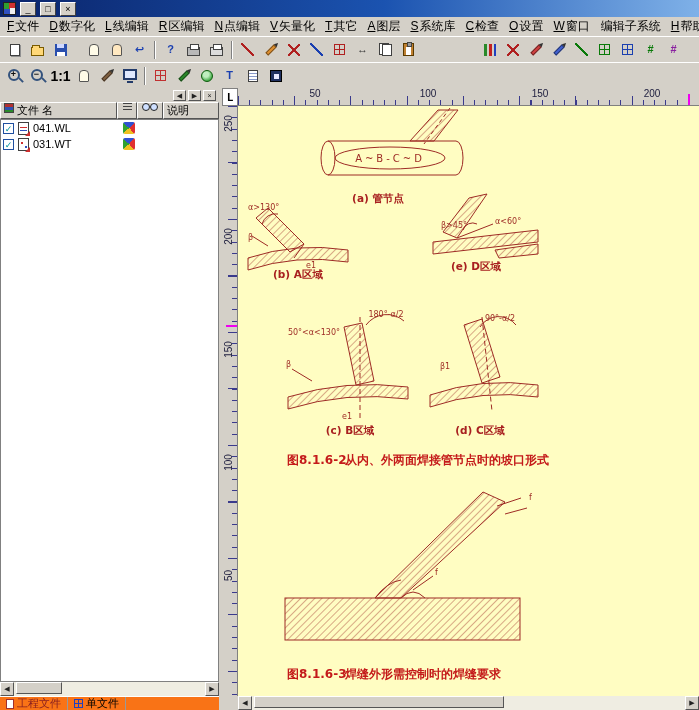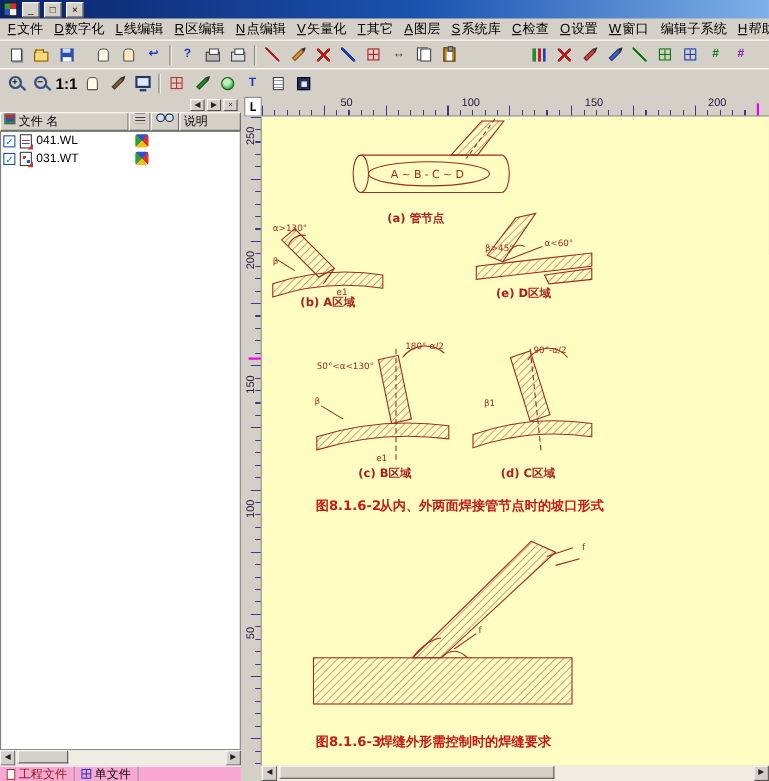--- a/index.html
+++ b/index.html
@@ -72,21 +72,21 @@
   .ifileic{width:11px;height:13px;flex:none;background:#fff;border:1px solid #404040;position:relative}
   .ifileic::after{content:"";position:absolute;right:-2px;bottom:-2px;border-left:5px solid transparent;border-bottom:5px solid #d03030}
   .wl::before{content:"";position:absolute;inset:2px 1px;background:linear-gradient(transparent 0 2px,#d03030 2px 3px,transparent 3px 5px,#3050c0 5px 6px,transparent 6px)}
   .wt::before{content:"";position:absolute;inset:0;background:radial-gradient(circle 1.5px at 3px 4px,#d03030 99%,transparent),radial-gradient(circle 1.5px at 7px 8px,#3050c0 99%,transparent)}
   .fname{width:62px}
   .ipin{position:absolute;left:122px;top:2px;width:12px;height:12px;background:conic-gradient(from 45deg,#e03030 0 25%,#f0c020 0 50%,#30a030 0 75%,#3050d0 0);border-radius:2px}
   .pscroll{position:absolute;left:0;right:0;bottom:14px;height:14px;display:flex}
   .sbtn{width:14px;height:14px;flex:none;background:#d4d0c8;border:1px solid;border-color:#fff #555 #555 #fff;font-size:7px;line-height:12px;text-align:center;color:#222}
   .strack{flex:1;background:#efede2;position:relative}
   .sthumb{position:absolute;left:2px;top:0;width:46px;height:12px;background:#d4d0c8;border:1px solid;border-color:#fff #555 #555 #fff}
-  .ptabs{position:absolute;left:0;right:0;bottom:0;height:14px;display:flex;align-items:center;background:#f9a8d4;border-top:1px solid #fff}
+  .ptabs{position:absolute;left:0;right:0;bottom:0;height:14px;display:flex;align-items:center;background:#f97316;border-top:1px solid #fff}
   .ptab{display:flex;align-items:center;gap:3px;padding:0 6px;height:100%;font-size:11px;border-right:1px solid #999;white-space:nowrap}
   .t1 .lbl{color:#8a2020}
   .tpage{width:8px;height:10px;background:#fff;border:1px solid #a03030}
   .tgrid{width:9px;height:9px;border:1px solid #2040c0;background:linear-gradient(#2040c0,#2040c0) 50% 0/1px 100% no-repeat,linear-gradient(#2040c0,#2040c0) 0 50%/100% 1px no-repeat}
   
   .cwrap{position:absolute;left:222px;right:0;top:0;bottom:0}
   .corner{position:absolute;left:0;top:0;width:16px;height:18px;background:#fff;border:1px solid #808080;display:flex;align-items:center;justify-content:center;font:bold 11px "DejaVu Sans Mono",monospace}
   .hruler{position:absolute;left:16px;right:0;top:0;height:18px;background:#d4d0c8;border-bottom:1px solid #808080;background-image:repeating-linear-gradient(to right,#3a3a8c 0 1px,transparent 1px 11.25px),repeating-linear-gradient(to right,#3a3a8c 0 1px,transparent 1px 56.25px);background-size:100% 5px,100% 9px;background-position:0 100%,0 100%;background-repeat:no-repeat}
   .vruler{position:absolute;left:0;top:18px;bottom:14px;width:16px;background:#d4d0c8;border-right:1px solid #808080;background-image:repeating-linear-gradient(to bottom,#3a3a8c 0 1px,transparent 1px 11.3px),repeating-linear-gradient(to bottom,#3a3a8c 0 1px,transparent 1px 56.5px);background-size:5px 100%,9px 100%;background-position:100% 0,100% 0;background-repeat:no-repeat}
   .hnum{position:absolute;top:0;font-size:10px;color:#202040;transform:translateX(-50%)}

